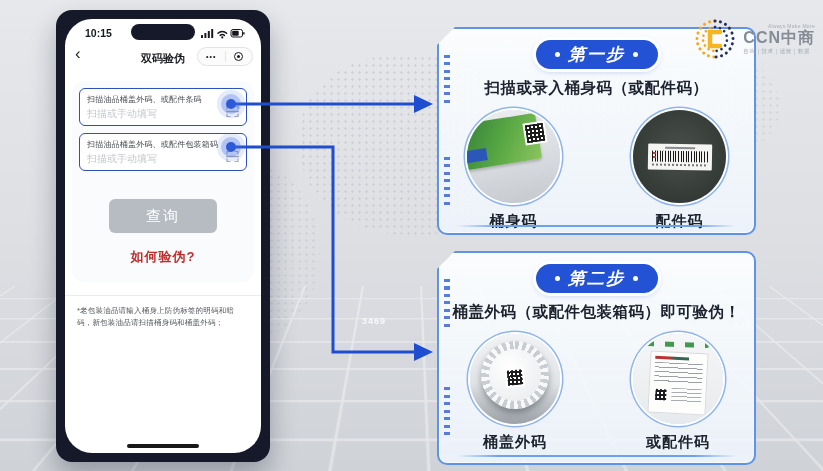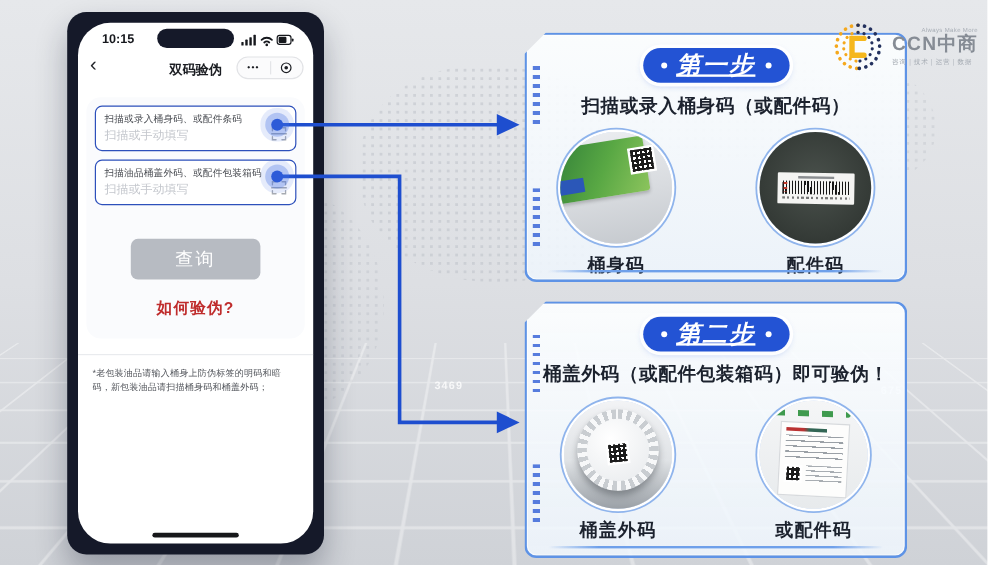--- a/index.html
+++ b/index.html
@@ -74,21 +74,21 @@
   .panel-2 { top:251px; height:214px; }
   .ticks { position:absolute; left:5px; width:6px; height:52px; opacity:.85;
            background:repeating-linear-gradient(180deg,#3a66d8 0 3px, transparent 3px 7.5px); }
   .ticks-top { top:26px; } .ticks-bottom { bottom:24px; }
   .panel-underline { position:absolute; left:18px; right:18px; bottom:6px; height:2px;
                      background:linear-gradient(90deg,transparent,#6fa0ea 15%,#6fa0ea 85%,transparent); }
   .badge { margin:11px auto 0; width:122px; height:29px; background:#2353d4; border-radius:16px;
            display:flex; align-items:center; justify-content:center; gap:8px;
            box-shadow:0 0 0 3px rgba(255,255,255,.95), 0 2px 6px rgba(35,83,212,.35); }
   .badge-dot { width:5px; height:5px; background:#fff; border-radius:50%; }
-  .badge-text { color:#fff; font-weight:bold; font-style:italic; font-size:20px; letter-spacing:2px;text-decoration:underline; }
+  .badge-text { color:#fff; font-weight:bold; font-style:italic; font-size:17px; letter-spacing:2px; }
   .panel-title { text-align:center; margin-top:9px; font-size:15.5px; font-weight:bold; color:#1c222e;
                  letter-spacing:.5px; }
   .figs { display:flex; justify-content:center; gap:73px; margin-top:11px; }
   .fig { display:flex; flex-direction:column; align-items:center; gap:9px; }
   .circle { position:relative; width:93px; height:93px; border-radius:50%; overflow:hidden; background:#fff;
             box-shadow:0 0 0 2px #fff, 0 0 0 3.5px #8fb4ec; }
   .panel-2 .circle { width:90px; height:90px; }
   .fig-label { font-size:15px; font-weight:bold; color:#1c222e; letter-spacing:1px; }
 
   
@@ -187,21 +187,21 @@
           <span class="capsule-target">
             <span class="ring">
                 <span class="ring-dot"></span>
               </span>
           </span>
         </div>
       </div>
 
       <div class="card">
         <div class="input-box">
-          <div class="input-label">扫描或录入桶身码、或配件条码</div>
+          <div class="input-label">扫描油品桶盖外码、或配件条码</div>
           <input class="input-field" readonly="" placeholder="扫描或手动填写" style="">
           <svg class="scan-ic" width="13" height="13" viewBox="0 0 13 13">
             <g fill="none" stroke="#a7abb2" stroke-width="1.2" stroke-linecap="round">
               <path d="M1 4V1.5h3M9 1.5h3V4M12 9v2.5H9M4 11.5H1V9"></path>
               <path d="M0 6.5h13" stroke-width="1.3"></path>
             </g>
           </svg>
         </div>
         <div class="input-box">
           <div class="input-label">扫描油品桶盖外码、或配件包装箱码</div>

